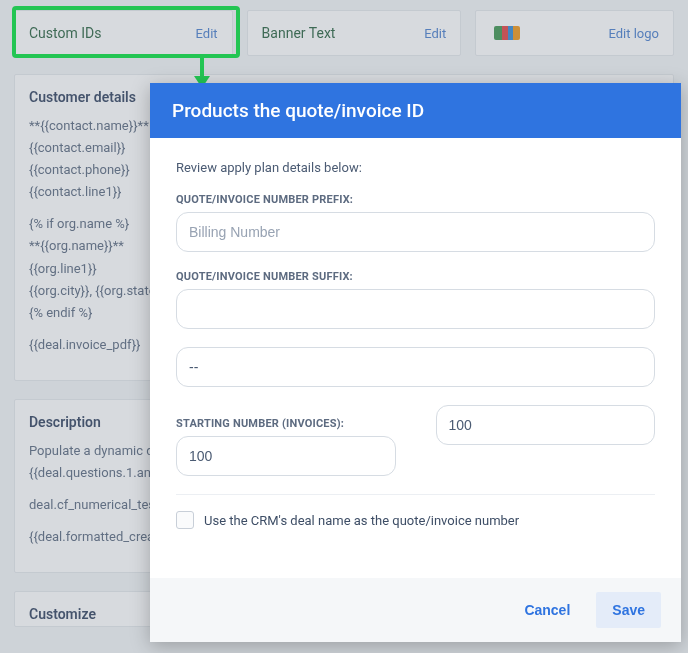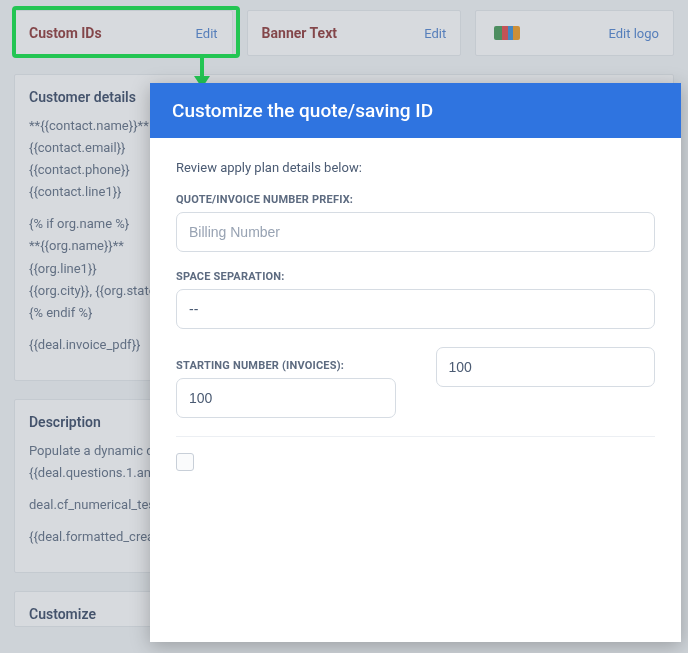--- a/index.html
+++ b/index.html
@@ -29,21 +29,21 @@
     background: #fff;
     border: 1px solid #e2e6ea;
     border-radius: 2px;
     height: 46px;
     display: flex;
     align-items: center;
     justify-content: space-between;
     padding: 0 14px;
     font-size: 14px;
   }
-  .card-top .title { font-weight: 700; color: #7f1d1d; }
+  .card-top .title { font-weight: 400; color: #14532d; }
   .card-top .edit { color: #3a73c9; font-size: 13px; cursor: pointer; }
   .card-top.ci { width: 220px; }
   .card-top.bt { width: 216px; }
   .card-top.logo { width: 200px; text-align: center; }
   .logo-mark {
     width: 26px; height: 14px;
     background: linear-gradient(90deg,#2b8a3e 30%,#e03131 30% 55%,#1c7ed6 55% 75%,#f08c00 75%);
     border-radius: 2px;
     display:inline-block;
     margin-left:4px;
@@ -139,21 +139,21 @@
     letter-spacing:0.2px;
     margin-bottom:6px;
     text-transform:uppercase;
     margin-top:12px;
   }
   .field-group { margin-bottom:18px; }
   .input {
     width:100%;
     height:40px;
     border:1px solid #d6dce3;
-    border-radius:7px;
+    border-radius:12px;
     padding: 0 12px;
     font-size:14px;
     color:#4b5b73;
   }
   .input::placeholder { color:#98a3b3; }
   .two-col { display:flex; gap:40px; margin-bottom:18px;}
   .two-col .col { flex:1; }
   .two-col .input { width: 100%; }
   hr.sep { border:none; border-top:1px solid #eceff3; margin:6px 0 16px 0;}
   .checkbox-row {
@@ -248,47 +248,55 @@
     </div>
   </div>
 </div>
 
 <div class="overlay-dim"></div>
 
 <div class="highlight-box"></div>
 <div class="arrow-down"></div>
 
 <div class="modal">
-  <div class="modal-header">Customize the quote/saving ID</div>
+  <div class="modal-header">Products the quote/invoice ID</div>
 
   <div class="modal-body">
     <div class="lead">Review apply plan details below:</div>
 
     <div class="field-group">
       <div class="field-label">QUOTE/INVOICE NUMBER PREFIX:</div>
       <input class="input" placeholder="Billing Number" style="">
     </div>
 
-
     <div class="field-group">
-      <div class="field-label">SPACE SEPARATION:</div>
+      <div class="field-label">QUOTE/INVOICE NUMBER SUFFIX:</div>
+      <input class="input" value="" style="">
+    </div>
+
+    <div class="field-group">
       <input class="input" value="--" style="">
     </div>
 
     <div class="two-col">
       <div class="col">
         <div class="field-label">STARTING NUMBER (INVOICES):</div>
         <input class="input" value="100" style="">
       </div>
       <div class="col">
         <input class="input" value="100" style="">
       </div>
     </div>
 
     <hr class="sep">
 
     <div class="checkbox-row">
       <span class="chk"></span>
-    </div>
-
-  </div>
-
+      <span>Use the CRM's deal name as the quote/invoice number</span>
+    </div>
+
+  </div>
+
+  <div class="modal-footer">
+    <button class="btn cancel">Cancel</button>
+    <button class="btn save">Save</button>
+  </div>
 </div>
 
 </body></html>

